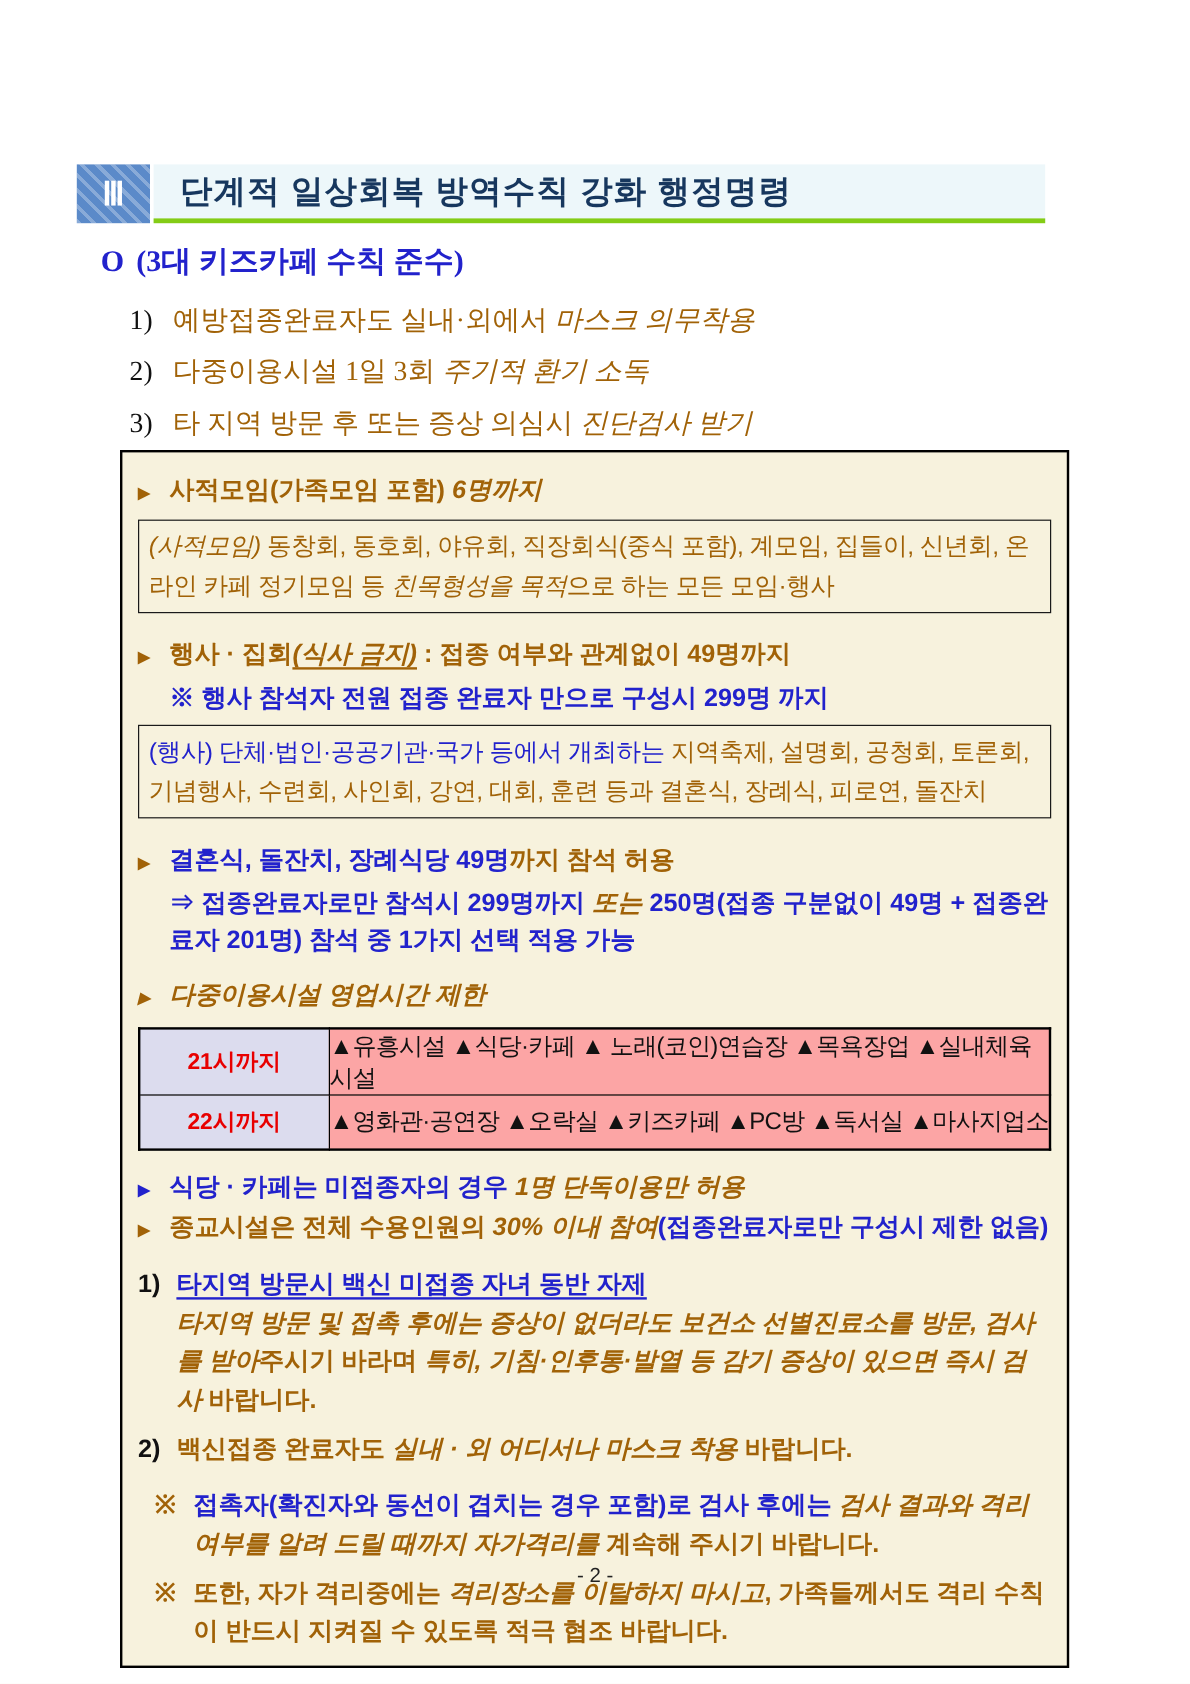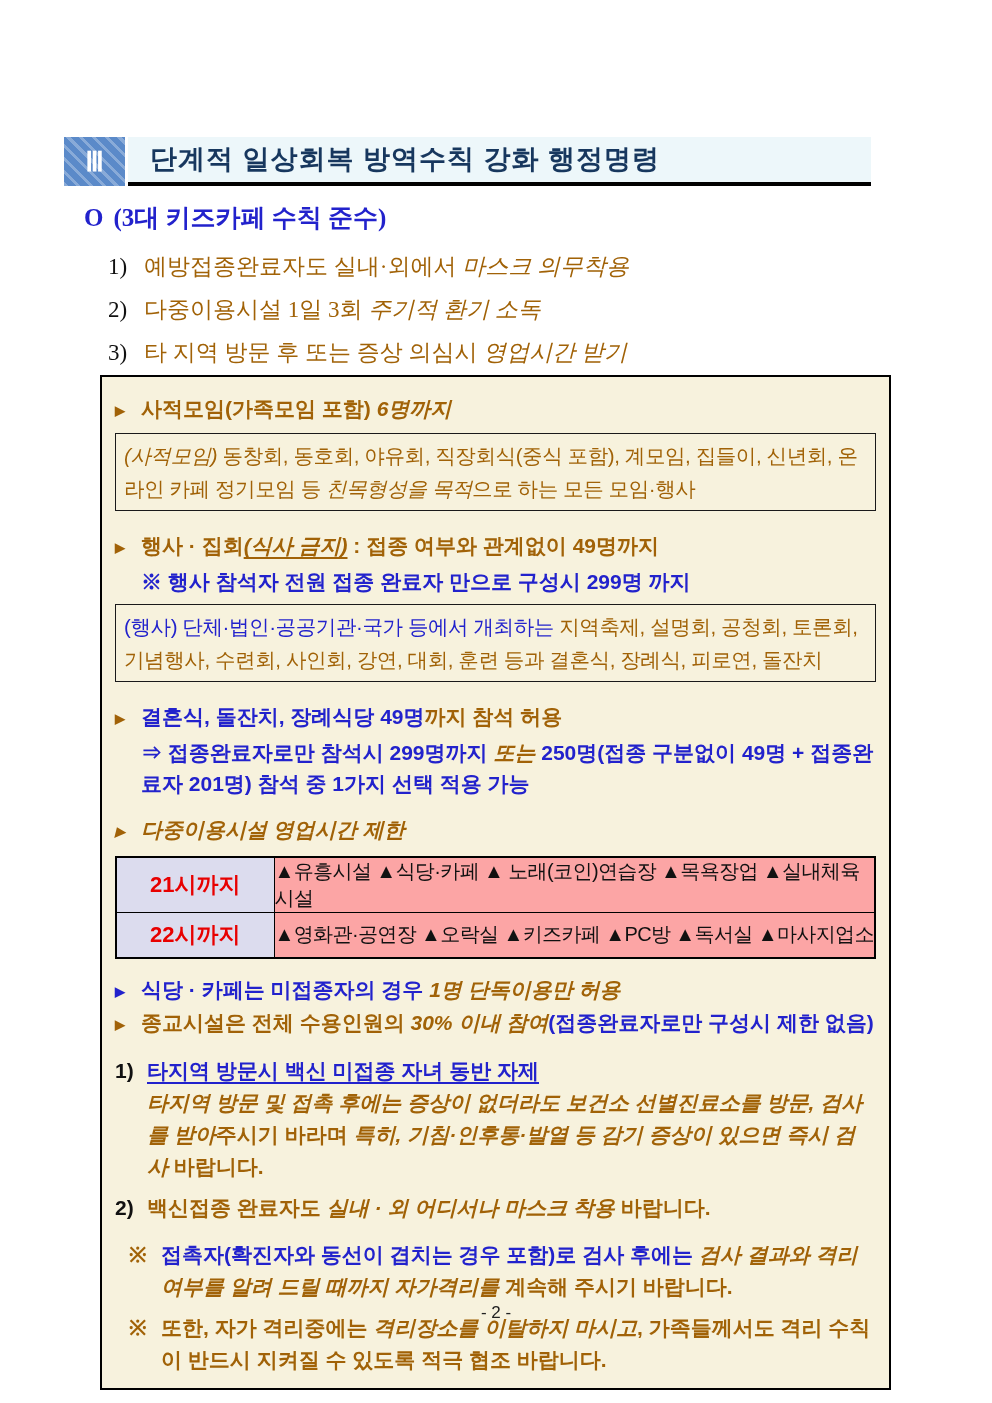--- a/index.html
+++ b/index.html
@@ -11,21 +11,21 @@
   .header-row { position:absolute; left:64px; top:137px; width:807px; display:flex; align-items:stretch; }
   .badge {
     width:61px; height:49px; flex:0 0 61px;
     background:#5b8ac9;
     background-image:repeating-linear-gradient(45deg, rgba(255,255,255,0.28) 0px, rgba(255,255,255,0.28) 3px, transparent 3px, transparent 9px);
     display:flex; align-items:center; justify-content:center;
     color:#ffffff; font-family:"Liberation Serif", serif; font-weight:bold; font-size:27px;
     margin-right:3px;
   }
   .titlebar {
-    flex:1; background:#edf7fa; border-bottom:4px solid #000000;
+    flex:1; background:#edf7fa; border-bottom:4px solid #84cc16;
     display:flex; align-items:center; padding:0 10px 2px 22px;
     font-size:27px; font-weight:bold; color:#17375e; letter-spacing:1px;
   }
 
   
   .intro { position:absolute; left:84px; top:201px; width:830px; font-family:"Liberation Serif", serif; }
   .intro-heading { font-size:25px; font-weight:bold; color:#2222cc; display:flex; align-items:baseline; }
   .intro-heading .circle { font-size:25px; margin-right:10px; }
   .intro-items { margin-top:11px; padding-left:24px; }
   .intro-item { display:flex; font-size:23px; line-height:43px; color:#111; }
@@ -47,21 +47,21 @@
     margin:7px 0 0 0; padding:5px 8px; text-align:left;
     font-size:20.5px; line-height:33px; letter-spacing:-0.4px; font-weight:500;
   }
   .gap-sm { margin-top:9px; }
   .gap-md { margin-top:15px; }
   .gap-lg { margin-top:19px; }
 
   
   table.hours { width:100%; border-collapse:collapse; margin-top:9px; border:2px solid #000; }
   table.hours td { border:1.5px solid #000; height:45px; }
-  td.time-cell { width:158px; background:#dcdcee; color:#e80000; font-weight:bold; font-size:22px; text-align:center; }
+  td.time-cell { width:158px; background:#dcdcee; color:#e80000; font-weight:bold; font-size:19px; text-align:center; }
   td.items-cell { background:#fca5a5; font-size:20px; letter-spacing:-0.6px; }
 
   
   .num-para { display:flex; line-height:32px; font-weight:600; }
   .num-para .pnum { flex:0 0 32px; }
   .pbody { flex:1; }
   .note-row { display:flex; line-height:32px; font-weight:600; padding-left:14px; }
   .note-row .marker { flex:0 0 32px; }
 
   
@@ -97,21 +97,21 @@
       <div class="intro-item">
         <span class="num">1)</span>
         <span><span class="c-k">예방접종완료자도 실내·외에서 </span><span class="c-r">마스크 의무착용</span></span>
       </div>
       <div class="intro-item">
         <span class="num">2)</span>
         <span><span class="c-k">다중이용시설 1일 3회 </span><span class="c-r">주기적 환기 소독</span></span>
       </div>
       <div class="intro-item">
         <span class="num">3)</span>
-        <span><span class="c-k">타 지역 방문 후 또는 증상 의심시 </span><span class="c-r">영업시간 받기</span></span>
+        <span><span class="c-k">타 지역 방문 후 또는 증상 의심시 </span><span class="c-r">진단검사 받기</span></span>
       </div>
     </div>
   </div>
 
   <div class="main-box">
 
     <div class="bullet-row">
       <span class="marker"><span class="c-k">▶</span></span>
       <span class="bullet-text"><span class="c-k">사적모임(가족모임 포함) </span><span class="c-r">6명까지</span></span>
     </div>

